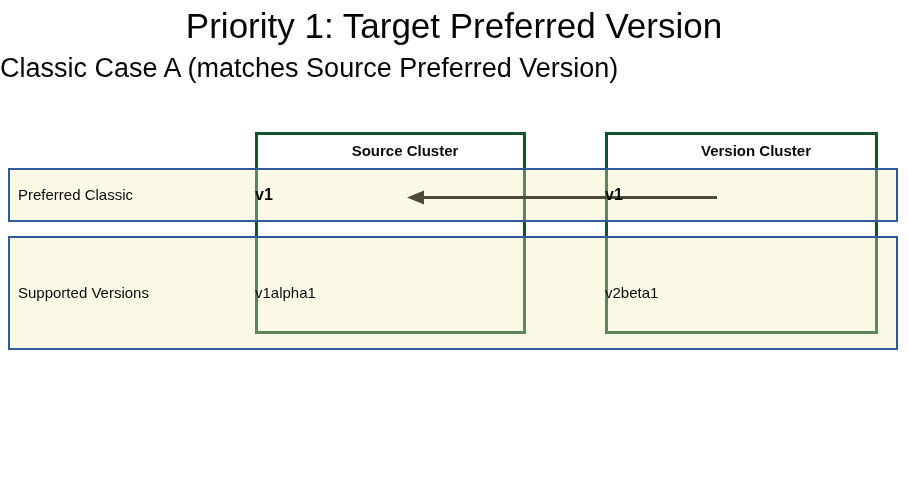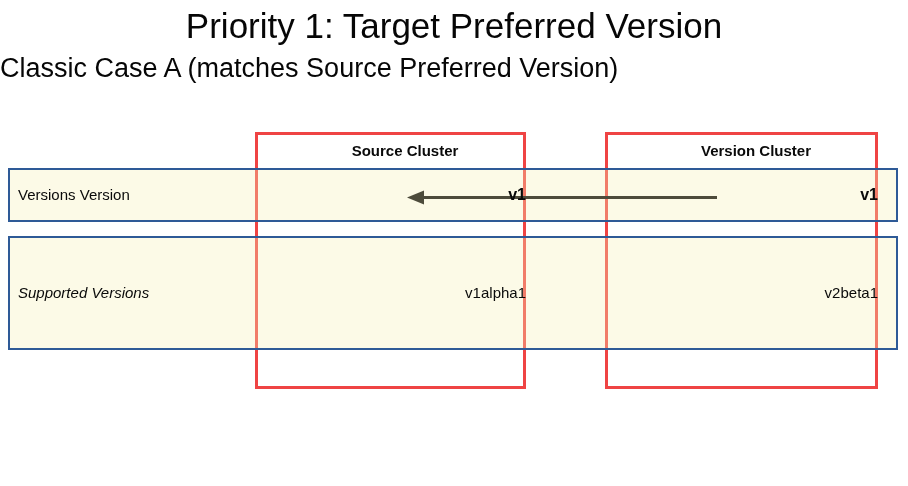--- a/index.html
+++ b/index.html
@@ -25,22 +25,22 @@
     position: absolute;
     top: 53px; left: 0; width: 908px;
     text-align: left;
     font-size: 27px;
     font-weight: 400;
     color: #060606;
   }
   .cluster-box {
     position: absolute;
     top: 132px;
-    height: 257px;
-    border: 3px solid #ef4444;
+    height: 202px;
+    border: 3px solid #14532d;
     box-sizing: border-box;
     background: transparent;
     z-index: 1;
     padding-left: 29px;
   }
   .cluster-box.source { left: 255px; width: 271px; }
   .cluster-box.target { left: 605px; width: 273px; }
   .cluster-header {
     display: block;
     margin-top: 7px;
@@ -61,22 +61,22 @@
   .band.preferred { top: 168px; height: 54px; }
   .band.supported { top: 236px; height: 114px; }
   .txt {
     position: absolute;
     z-index: 4;
     font-size: 15px;
     color: #0a0a0a;
     white-space: nowrap;
   }
   .row-label-preferred { left: 18px; top: 168px; height: 54px; line-height: 54px; }
-  .row-label-supported { left: 18px; top: 236px; height: 114px; line-height: 114px; font-style: italic; }
-  .cell { text-align: right; }
+  .row-label-supported { left: 18px; top: 236px; height: 114px; line-height: 114px; }
+  .cell { text-align: left; }
   .cell.src { left: 255px; width: 271px; }
   .cell.tgt { left: 605px; width: 273px; }
   .cell.row1 { top: 168px; height: 54px; line-height: 54px; }
   .cell.row2 { top: 236px; height: 114px; line-height: 114px; }
   .bold-version { font-weight: 700; font-size: 16px; }
   .arrow-layer {
     position: absolute;
     top: 0; left: 0;
     width: 908px; height: 486px;
     z-index: 3;
@@ -103,21 +103,21 @@
   <div class="cluster-box source">
     <span class="cluster-header">Source Cluster</span>
   </div>
   <div class="cluster-box target">
     <span class="cluster-header">Version Cluster</span>
   </div>
 
   <div class="band preferred"></div>
   <div class="band supported"></div>
 
-  <div class="txt row-label-preferred">Versions Version</div>
+  <div class="txt row-label-preferred">Preferred Classic</div>
   <div class="txt row-label-supported">Supported Versions</div>
 
   <div class="txt cell src row1 bold-version">v1</div>
   <div class="txt cell tgt row1 bold-version">v1</div>
   <div class="txt cell src row2">v1alpha1</div>
   <div class="txt cell tgt row2">v2beta1</div>
 
   <svg class="arrow-layer" viewBox="0 0 908 486" xmlns="http://www.w3.org/2000/svg">
     <line x1="717" y1="197.5" x2="421" y2="197.5" stroke-width="3" stroke="#4D4B3B"></line>
     <polygon points="407,197.5 424,190.5 424,204.5" fill="#4D4B3B"></polygon>

